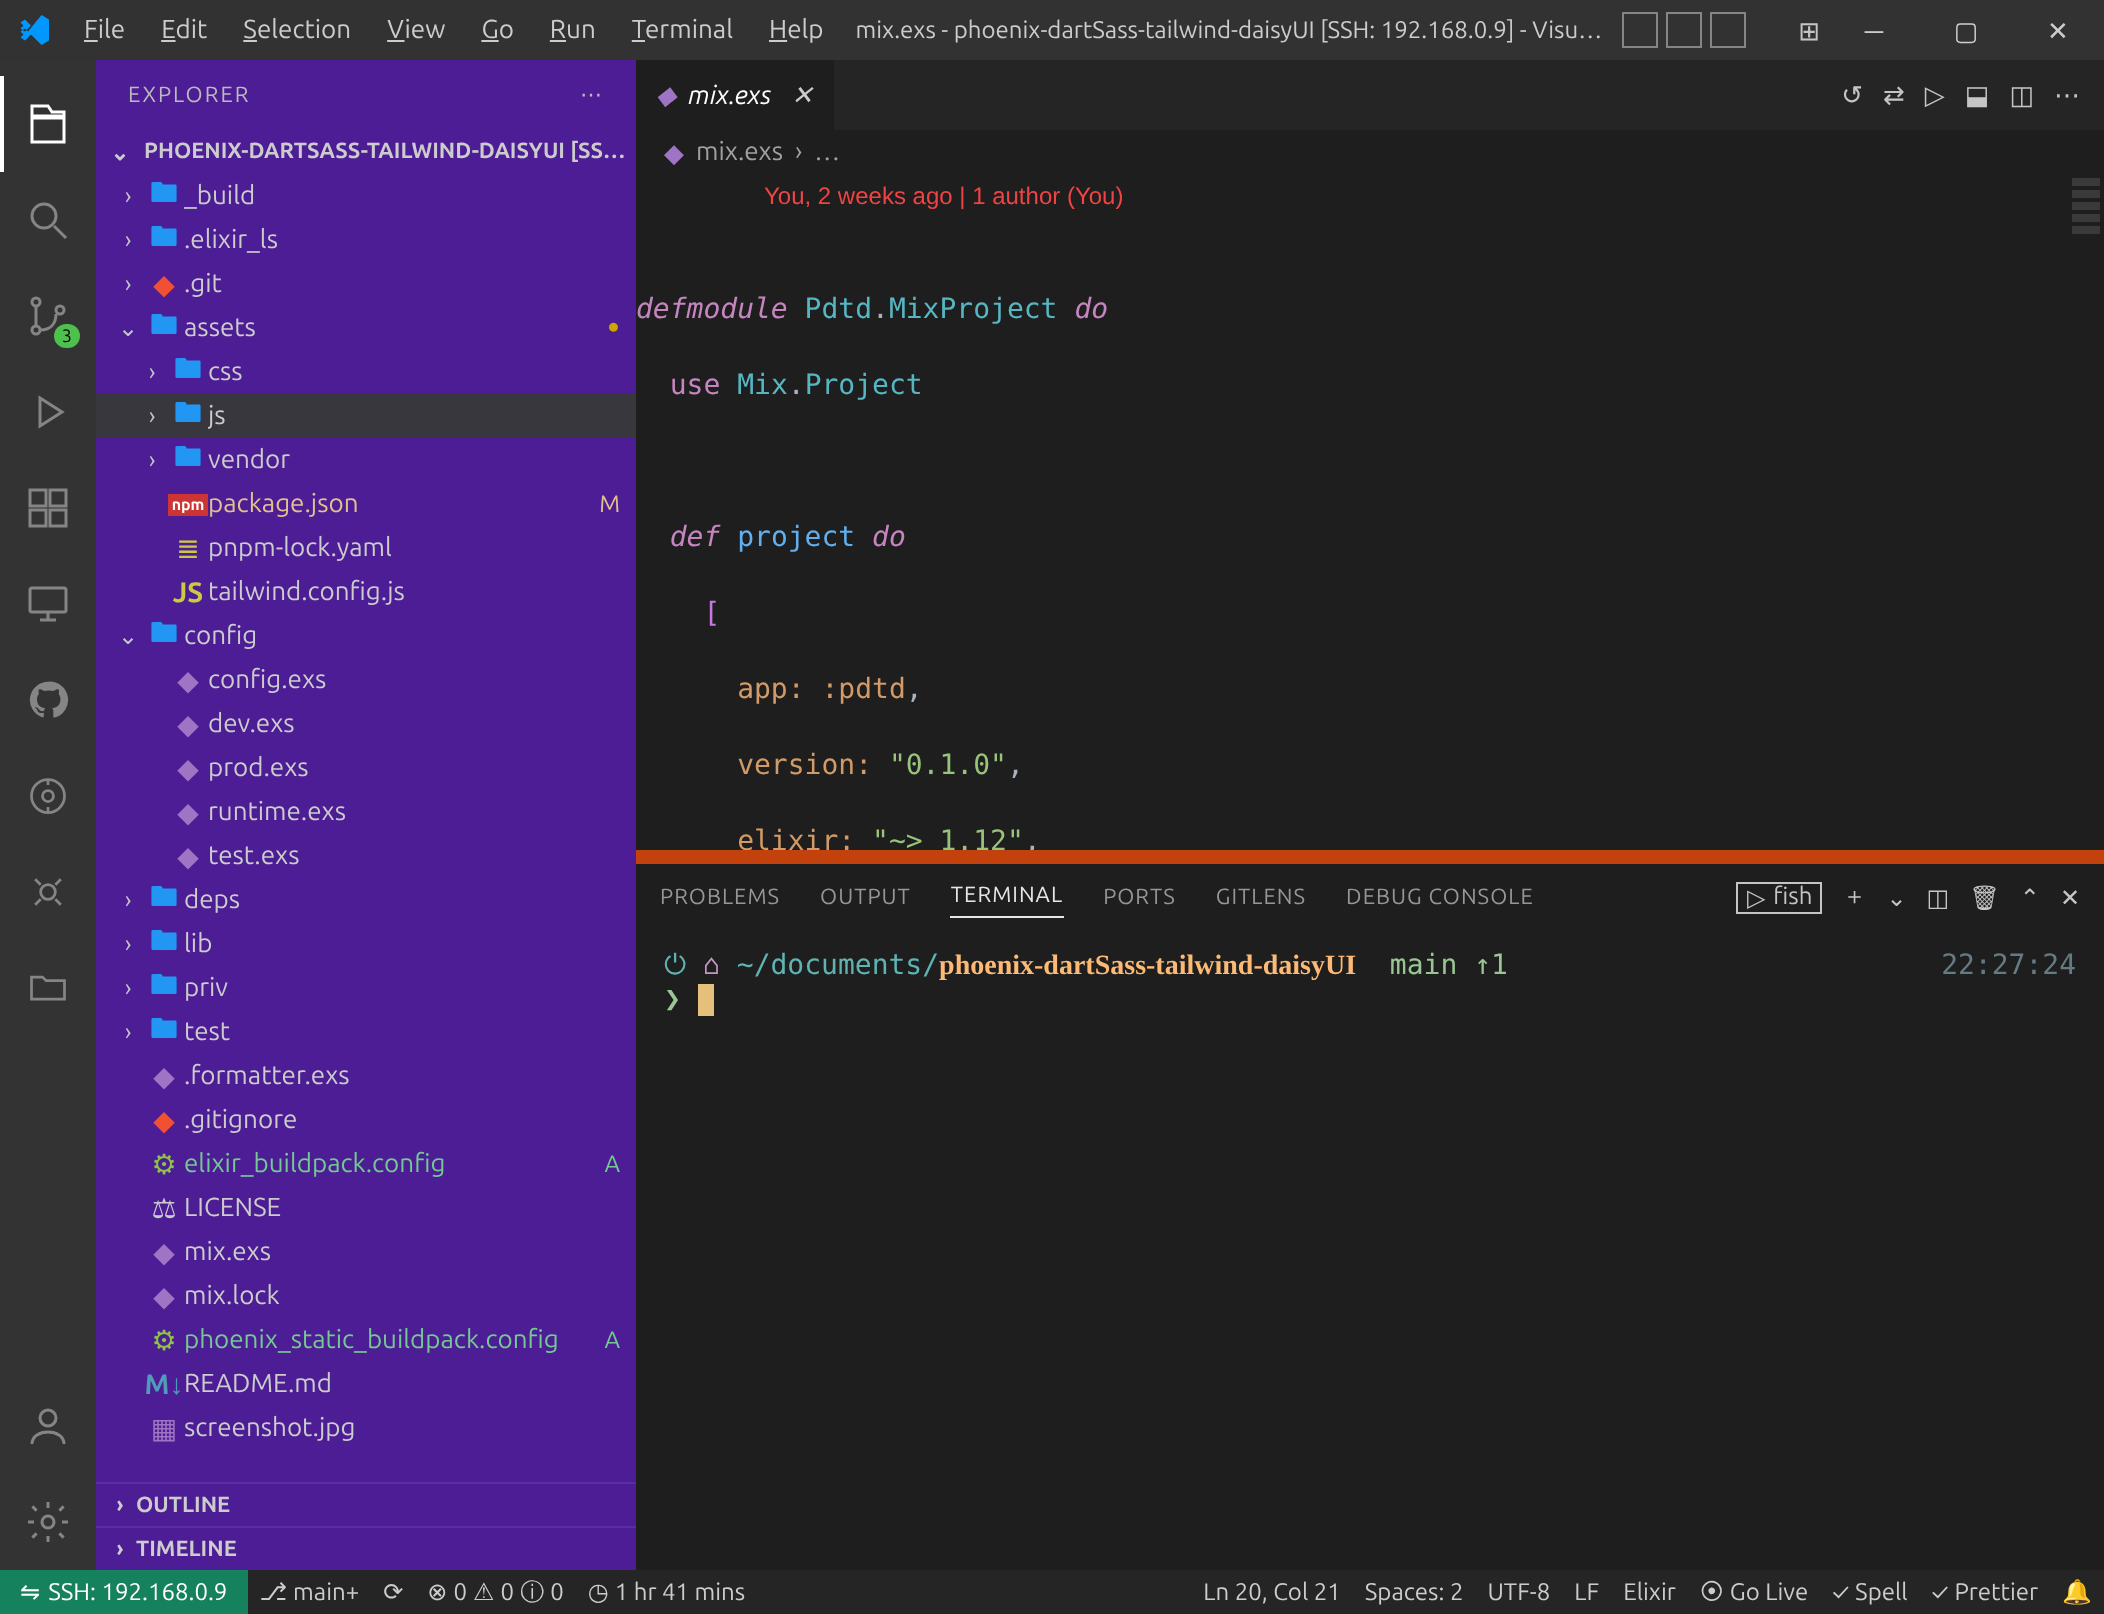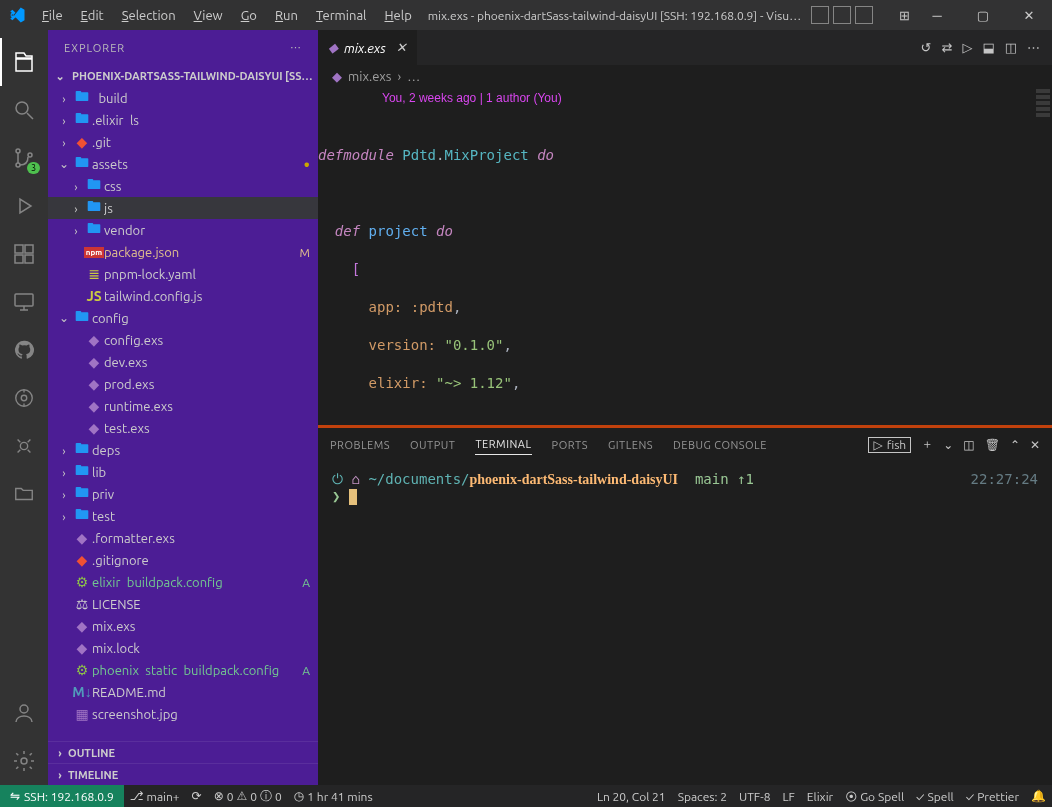--- a/index.html
+++ b/index.html
@@ -78,36 +78,36 @@
     .tab .fic { color:#a074c4; }
     .tab .close { color:#cccccc; margin-left:4px;}
     .tab-actions { margin-left:auto; display:flex; align-items:center; gap:10px; padding-right:12px; color:#c5c5c5;}
     .tab-action { cursor:pointer; }
     .breadcrumbs { height:22px; display:flex; align-items:center; padding-left:14px; font-size:13px; color:#a0a0a0; gap:6px; background:#1e1e1e;}
     .breadcrumbs .fic { color:#a074c4; }
     .editor { flex:1; display:flex; font-family:'Menlo','Consolas',monospace; font-size:14px; line-height:19px; position:relative; overflow:hidden;}
     .gutter { width:56px; text-align:right; color:#858585; padding-right:18px; padding-top:2px;}
     .gutter .ln { height:19px; }
     .code { flex:1; padding-top:2px; white-space:pre; color:#d4d4d4;}
-    .blame { position:absolute; top:2px; left:64px; color:#d946ef; font-size:12px; font-family:-apple-system,sans-serif; }
+    .blame { position:absolute; top:2px; left:64px; color:#ef4444; font-size:12px; font-family:-apple-system,sans-serif; }
     .code .lnc { height:19px; }
     .k-mod { color:#c586c0; font-style:italic; }
     .k-def { color:#c586c0; font-style:italic; }
     .k-do { color:#c586c0; font-style:italic; }
     .k-use { color:#c586c0; }
     .cl { color:#56b6c2; }
     .fn { color:#61afef; }
     .atom { color:#d19a66; }
     .str { color:#98c379; }
     .punc { color:#abb2bf; }
     .brac { color:#c678dd; }
     .minimap { width:18px; background:#1e1e1e; }
     .mm-block { width:14px; height:4px; margin:2px 2px; background:#3a3a3a;}
     
-    .panel { height:360px; border-top:3px solid #c2410c; display:flex; flex-direction:column; background:#1e1e1e;}
+    .panel { height:360px; border-top:7px solid #c2410c; display:flex; flex-direction:column; background:#1e1e1e;}
     .panel-tabs { height:33px; display:flex; align-items:center; padding:0 12px; gap:20px; font-size:11px; color:#969696;}
     .panel-tab { cursor:pointer; letter-spacing:0.5px;}
     .panel-tab.active { color:#e7e7e7; border-bottom:1px solid #e7e7e7; padding-bottom:4px; margin-top:4px;}
     .panel-actions { margin-left:auto; display:flex; align-items:center; gap:10px; color:#c5c5c5;}
     .panel-action { cursor:pointer; display:flex; align-items:center; gap:4px; font-size:12px;}
     .panel-action.box { border:1px solid #c5c5c5; padding:0 4px;}
     .terminal { flex:1; font-family:'Menlo','Consolas',monospace; font-size:14px; padding:10px 14px; color:#cccccc;}
     .term-line { white-space:pre; }
     .t-segoe { color:#5fb3b3; }
     .t-home { color:#c594c5; }
@@ -488,20 +488,21 @@
       <span class="fic">◆</span>
       <span>mix.exs</span>
       <span>›</span>
       <span>…</span>
     </div>
     <div class="editor">
       <div class="blame">You, 2 weeks ago | 1 author (You)</div>
       <div class="code">
 <div class="lnc"></div>
 <div class="lnc"><span class="k-mod">defmodule</span> <span class="cl">Pdtd</span><span class="punc">.</span><span class="cl">MixProject</span> <span class="k-do">do</span></div>
+<div class="lnc">  <span class="k-use">use</span> <span class="cl">Mix</span><span class="punc">.</span><span class="cl">Project</span></div>
 <div class="lnc"></div>
 <div class="lnc">  <span class="k-def">def</span> <span class="fn">project</span> <span class="k-do">do</span></div>
 <div class="lnc">    <span class="brac">[</span></div>
 <div class="lnc">      <span class="atom">app:</span> <span class="atom">:pdtd</span><span class="punc">,</span></div>
 <div class="lnc">      <span class="atom">version:</span> <span class="str">"0.1.0"</span><span class="punc">,</span></div>
 <div class="lnc">      <span class="atom">elixir:</span> <span class="str">"~&gt; 1.12"</span><span class="punc">,</span></div>
 
 
 
 
@@ -567,21 +568,21 @@
       <span>1 hr 41 mins</span>
     </div>
   <div class="status-right">
     <div class="status-item">Ln 20, Col 21</div>
     <div class="status-item">Spaces: 2</div>
     <div class="status-item">UTF-8</div>
     <div class="status-item">LF</div>
     <div class="status-item">Elixir</div>
     <div class="status-item">
         <span>⦿</span>
-        <span>Go Spell</span>
+        <span>Go Live</span>
       </div>
     <div class="status-item">
         <span>✓</span>
         <span>Spell</span>
       </div>
     <div class="status-item">
         <span>✓</span>
         <span>Prettier</span>
       </div>
     <div class="status-item">🔔</div>

